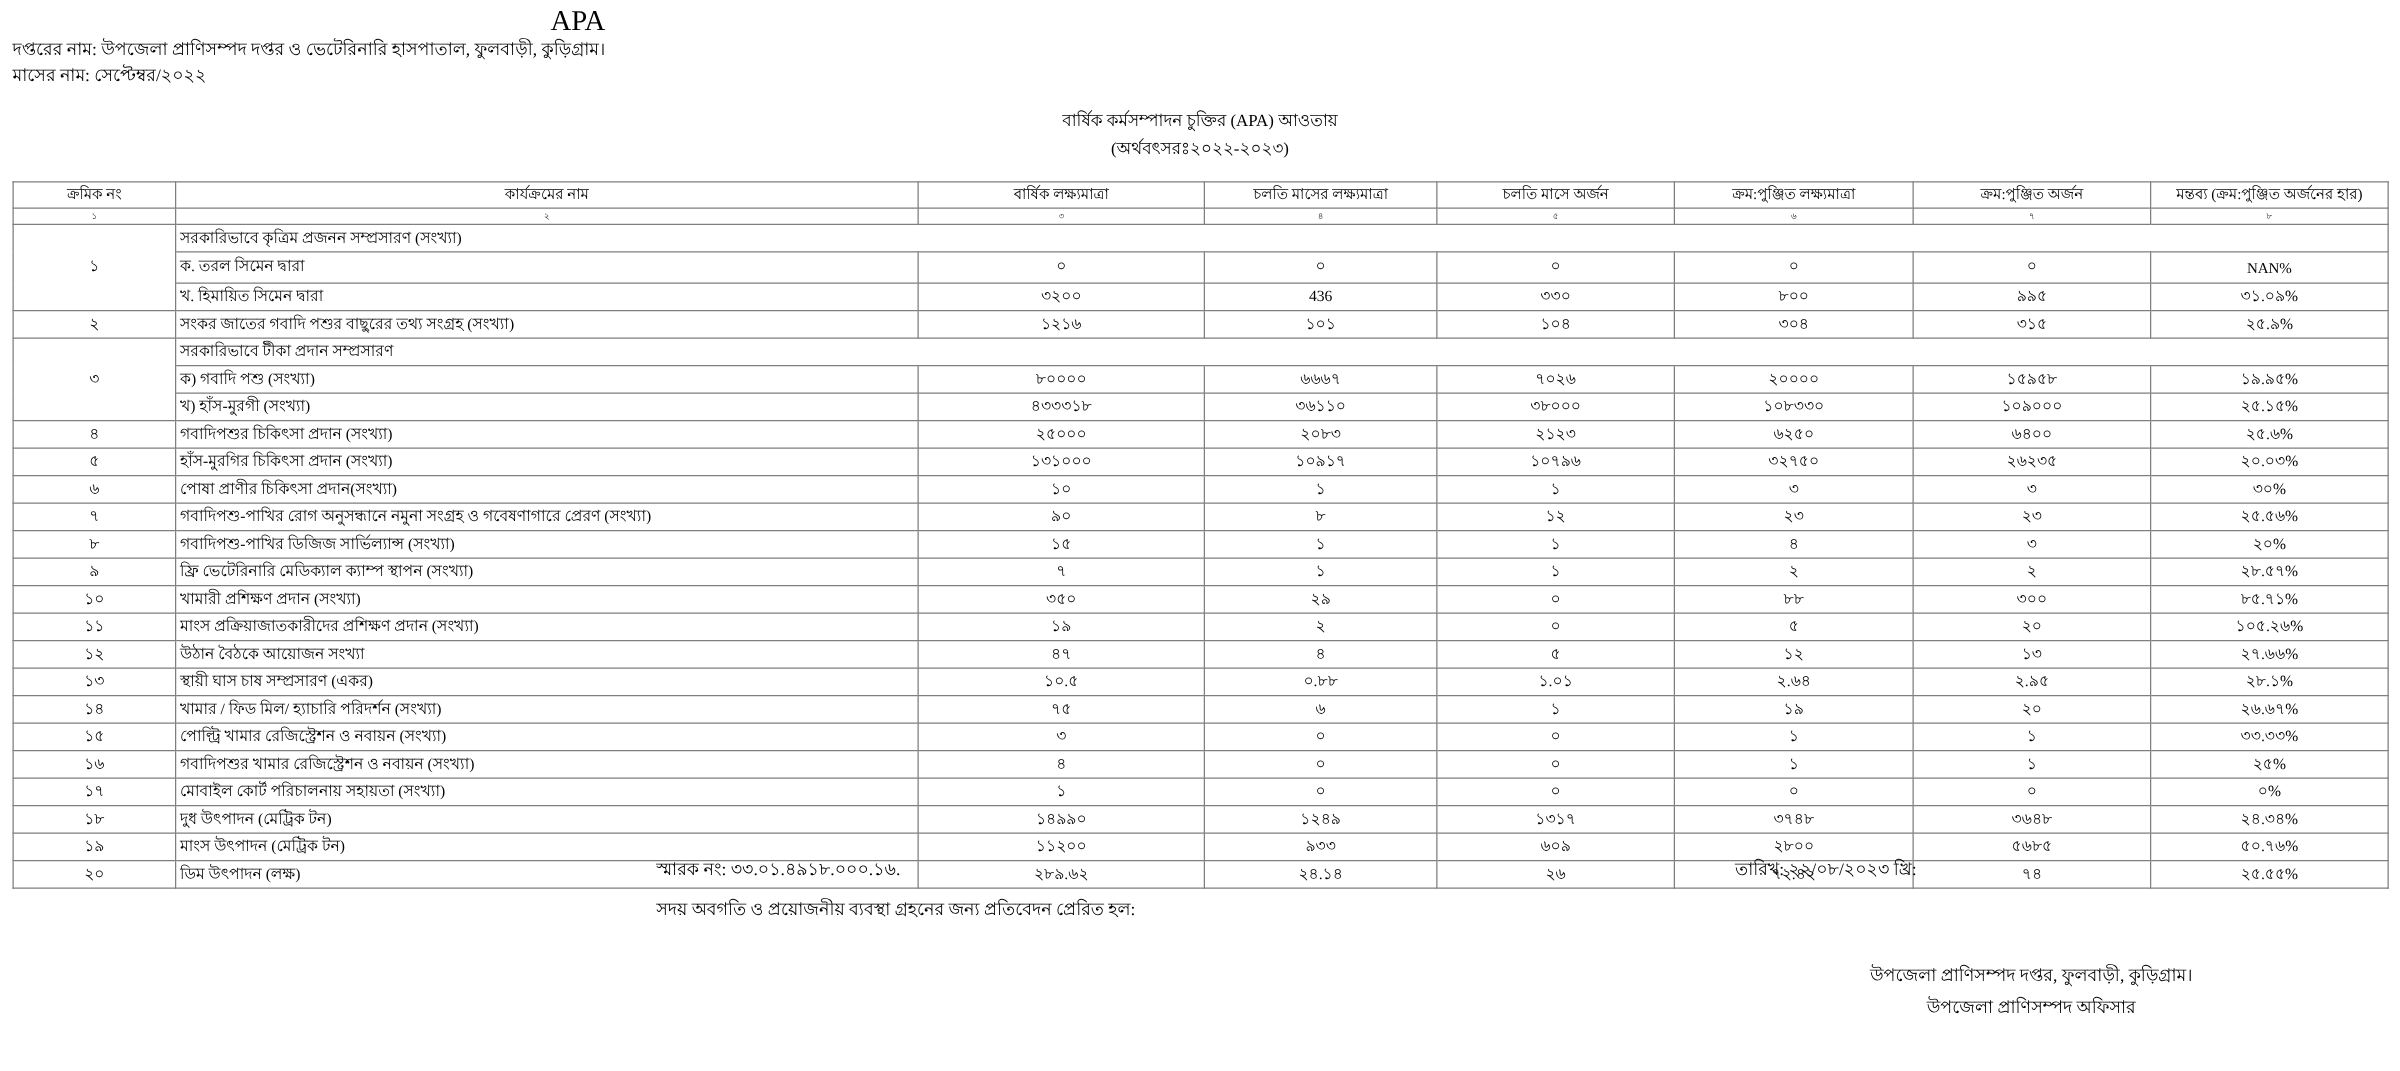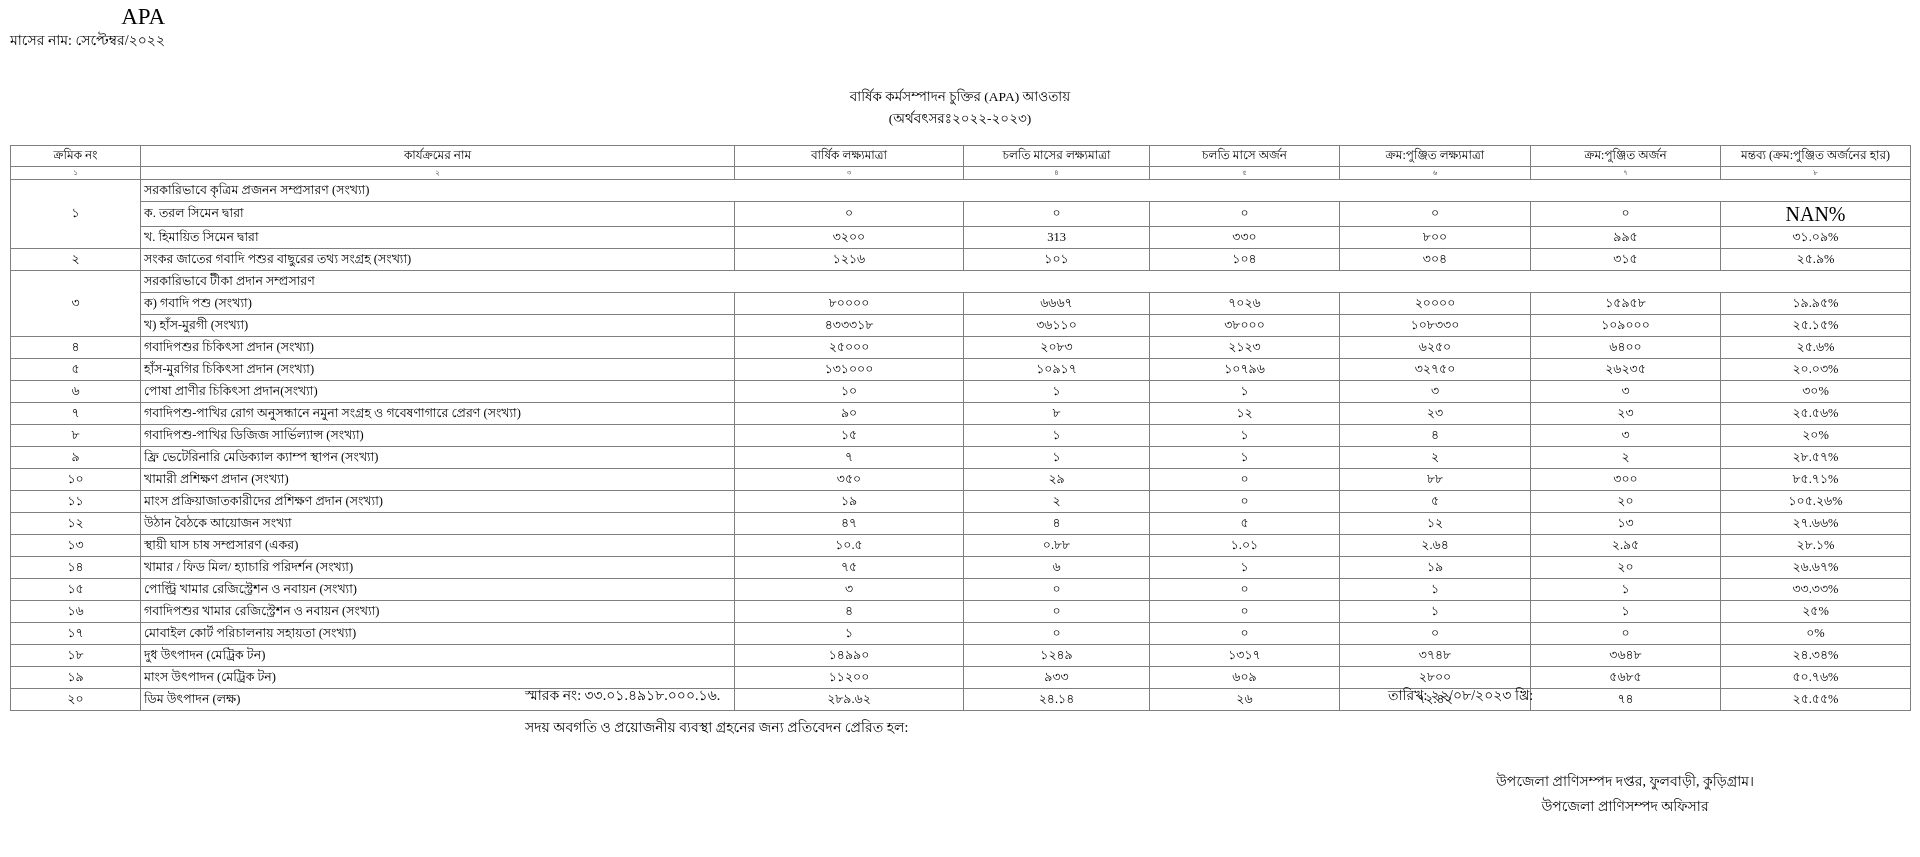--- a/index.html
+++ b/index.html
@@ -10,32 +10,33 @@
   .hdr-line{font-size:14px;line-height:1.5;}
   .title-block{left:0;top:86px;width:100%;text-align:center;font-size:13.5px;line-height:1.65;}
   table.apa{position:absolute;left:10px;top:145px;width:1900px;border-collapse:collapse;table-layout:fixed;}
   table.apa th,table.apa td{border:1px solid #7f7f7f;padding:0 3px;overflow:hidden;white-space:nowrap;}
   table.apa th{font-weight:normal;font-size:12px;height:15px;text-align:center;margin-top:38px;}
   tr.colnum-row td{font-size:7px;height:12px;text-align:center;color:#222;}
   tbody td{font-size:12.5px;height:21px;}
   td.serial{text-align:center;vertical-align:middle;}
   td.name{text-align:left;}
   td.val{text-align:center;}
-  td.nan{font-size:20px;font-family:"Liberation Serif",serif;}
+  td.nan{font-size:12px;font-family:"Liberation Serif",serif;}
   tr.nan-row td{height:24px;}
   .footer-memo{left:525px;top:684px;font-size:14px;}
   .footer-date{left:1388px;top:684px;font-size:14px;}
   .footer-note{left:525px;top:716px;font-size:14px;}
   .sign-block{left:1420px;top:770px;width:410px;text-align:center;font-size:14px;line-height:1.75;}
 </style>
 </head>
 <body>
 
 <div class="abs top-block">
   <div class="app-title">APA</div>
+  <div class="hdr-line">দপ্তরের নাম: উপজেলা প্রাণিসম্পদ দপ্তর ও ভেটেরিনারি হাসপাতাল, ফুলবাড়ী, কুড়িগ্রাম।</div>
   <div class="hdr-line">মাসের নাম: সেপ্টেম্বর/২০২২</div>
 </div>
 
 <div class="abs title-block">
   <div>বার্ষিক কর্মসম্পাদন চুক্তির (APA) আওতায়</div>
   <div>(অর্থবৎসরঃ২০২২-২০২৩)</div>
 </div>
 
 <table class="apa">
   <colgroup>
@@ -80,21 +81,21 @@
         <td class="val">০</td>
         <td class="val">০</td>
         <td class="val">০</td>
         <td class="val">০</td>
         <td class="val">০</td>
         <td class="val nan">NAN%</td>
       </tr>
       <tr>
         <td class="name">খ. হিমায়িত সিমেন দ্বারা</td>
         <td class="val">৩২০০</td>
-        <td class="val">313</td>
+        <td class="val">436</td>
         <td class="val">৩৩০</td>
         <td class="val">৮০০</td>
         <td class="val">৯৯৫</td>
         <td class="val">৩১.০৯%</td>
       </tr>
       <tr>
         <td class="serial" rowspan="1">২</td>
         <td class="name">সংকর জাতের গবাদি পশুর বাছুরের তথ্য সংগ্রহ (সংখ্যা)</td>
         <td class="val">১২১৬</td>
         <td class="val">১০১</td>

